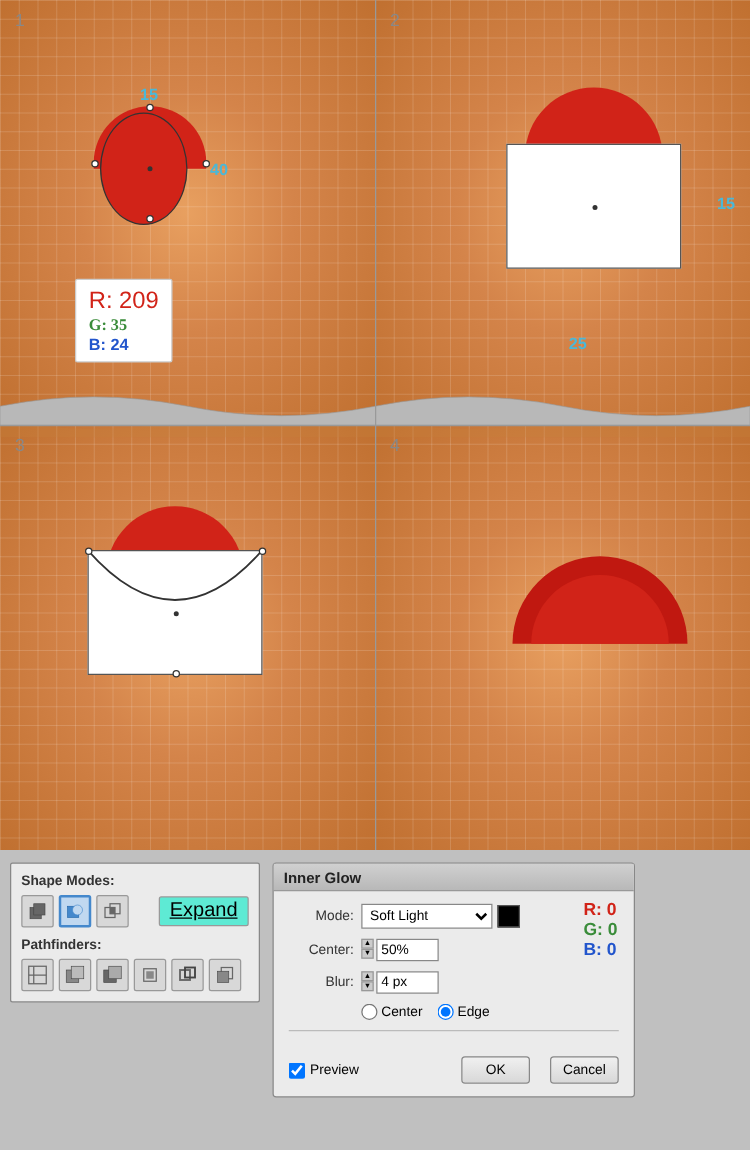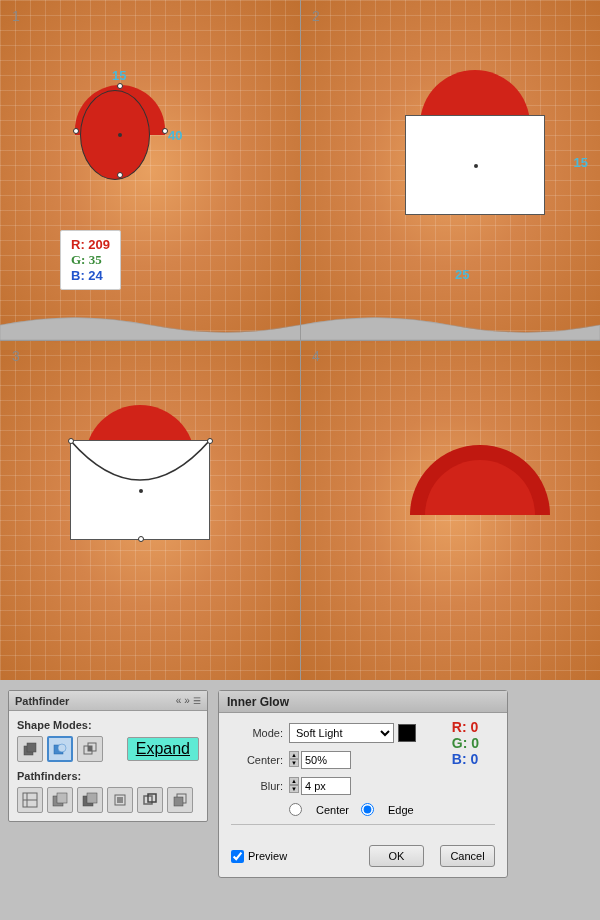--- a/index.html
+++ b/index.html
@@ -174,21 +174,21 @@
     .q1-color-box {
       position: absolute;
       bottom: 50px;
       left: 60px;
       background: white;
       border: 1px solid #ccc;
       padding: 6px 10px;
       border-radius: 2px;
       z-index: 10;
     }
-    .q1-color-r { color: #d12318; font-weight: bold; font-size: 13px; }
+    .q1-color-r { color: #d12318; font-weight: normal; font-size: 19px; }
     .q1-color-g { color: #3a8c3a; font-weight: bold; font-size: 13px; font-family: Liberation Serif, serif; }
     .q1-color-b { color: #2255cc; font-weight: bold; font-size: 13px; }
 
     
     .q2-semicircle {
       position: absolute;
       width: 110px;
       height: 55px;
       background: #d12318;
       border-radius: 55px 55px 0 0;
@@ -526,21 +526,21 @@
       display: flex;
       align-items: center;
       gap: 12px;
       margin-left: 58px;
       margin-bottom: 8px;
     }
 
     .radio-label {
       display: flex;
       align-items: center;
-      gap: 14px;
+      gap: 3px;
       font-size: 11px;
       cursor: pointer;
     }
 
     .dialog-divider {
       border: none;
       border-top: 1px solid #bbb;
       margin: 6px 0;
     }
 
@@ -658,28 +658,20 @@
     </svg>
     <svg style="position:absolute;top:336px;left:0;width:600px;height:14px;z-index:14;" viewBox="0 0 600 14" preserveAspectRatio="none">
       <path d="M0,0 Q75,14 150,0 Q225,-14 300,0 Q375,14 450,0 Q525,-14 600,0 L600,14 L0,14 Z" fill="#c8823a" opacity="0.3"></path>
     </svg>
 
   </div>
 
   <div class="panels-area">
 
     <div class="pathfinder-panel">
-      <div class="panel-titlebar">
-        <span class="panel-title">Pathfinder</span>
-        <div class="panel-controls">
-          <span style="font-size:10px;color:#555;">«</span>
-          <span style="font-size:10px;color:#555;">»</span>
-          <span class="panel-menu-icon">☰</span>
-        </div>
-      </div>
 
       <div class="panel-body">
         <div class="panel-section-label">Shape Modes:</div>
 
         <div class="shape-modes-row">
 
           <div class="mode-btn">
             <svg width="16" height="16" viewBox="0 0 16 16">
               <rect x="2" y="5" width="9" height="9" fill="#666" stroke="#444" stroke-width="0.5"></rect>
               <rect x="5" y="2" width="9" height="9" fill="#666" stroke="#444" stroke-width="0.5"></rect>
@@ -748,21 +740,21 @@
       </div>
     </div>
 
     <div class="inner-glow-dialog" style="position:relative;">
       <div class="dialog-titlebar">
         <span class="dialog-title">Inner Glow</span>
       </div>
 
       <div class="dialog-body">
 
-        <div style="position:absolute;right:28px;top:28px;text-align:left;">
+        <div style="position:absolute;right:13px;top:28px;text-align:left;">
           <div class="rgb-r">R: 0</div>
           <div class="rgb-g">G: 0</div>
           <div class="rgb-b">B: 0</div>
         </div>
 
         <div class="dialog-row">
           <span class="dialog-label">Mode:</span>
           <div class="mode-select-wrapper">
             <select class="mode-select"><option>Normal</option><option selected="">Soft Light</option><option>Multiply</option><option>Screen</option></select>
             <div class="color-swatch"></div>

